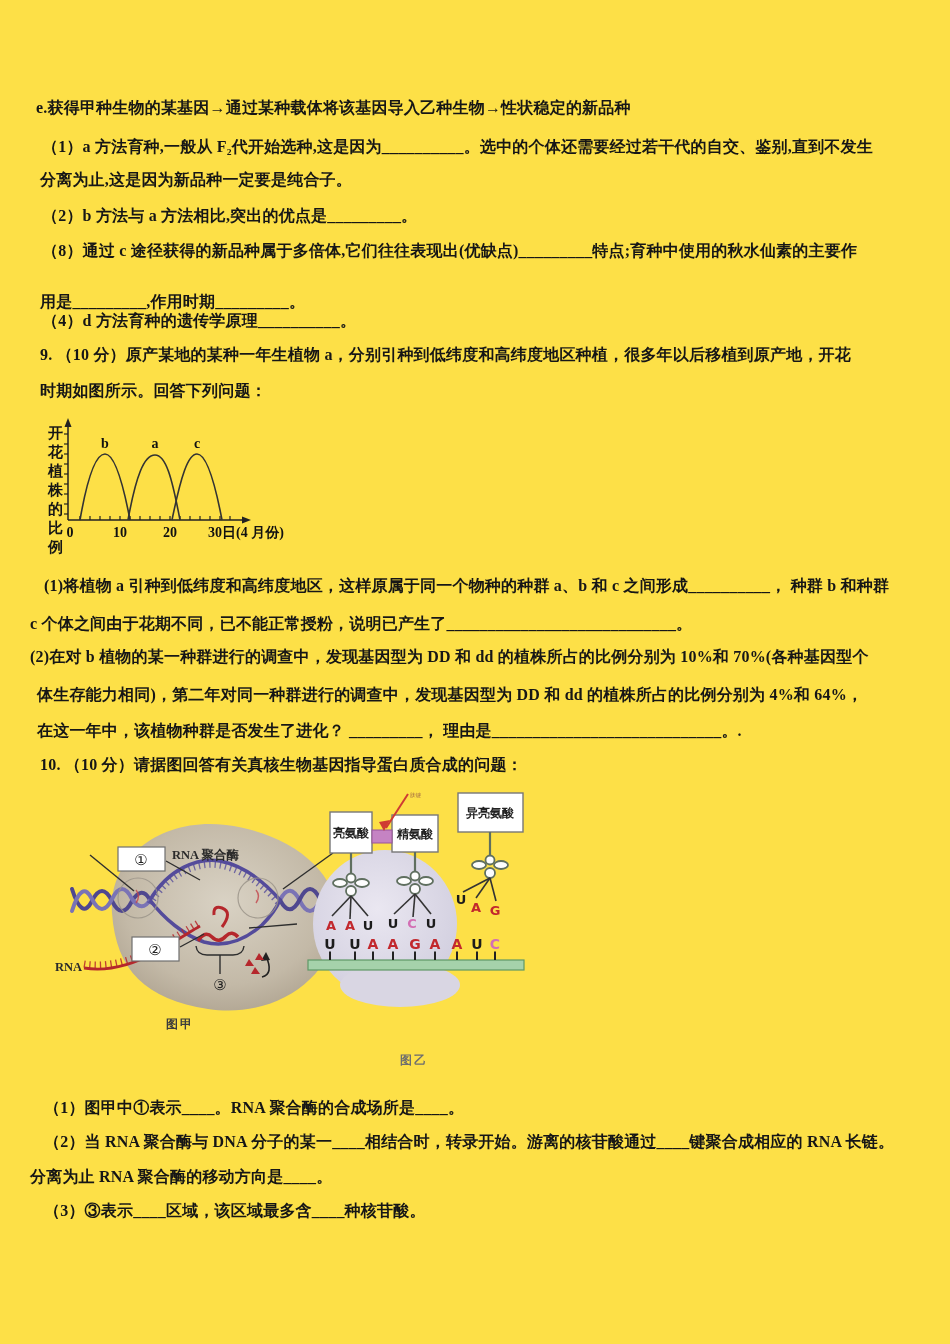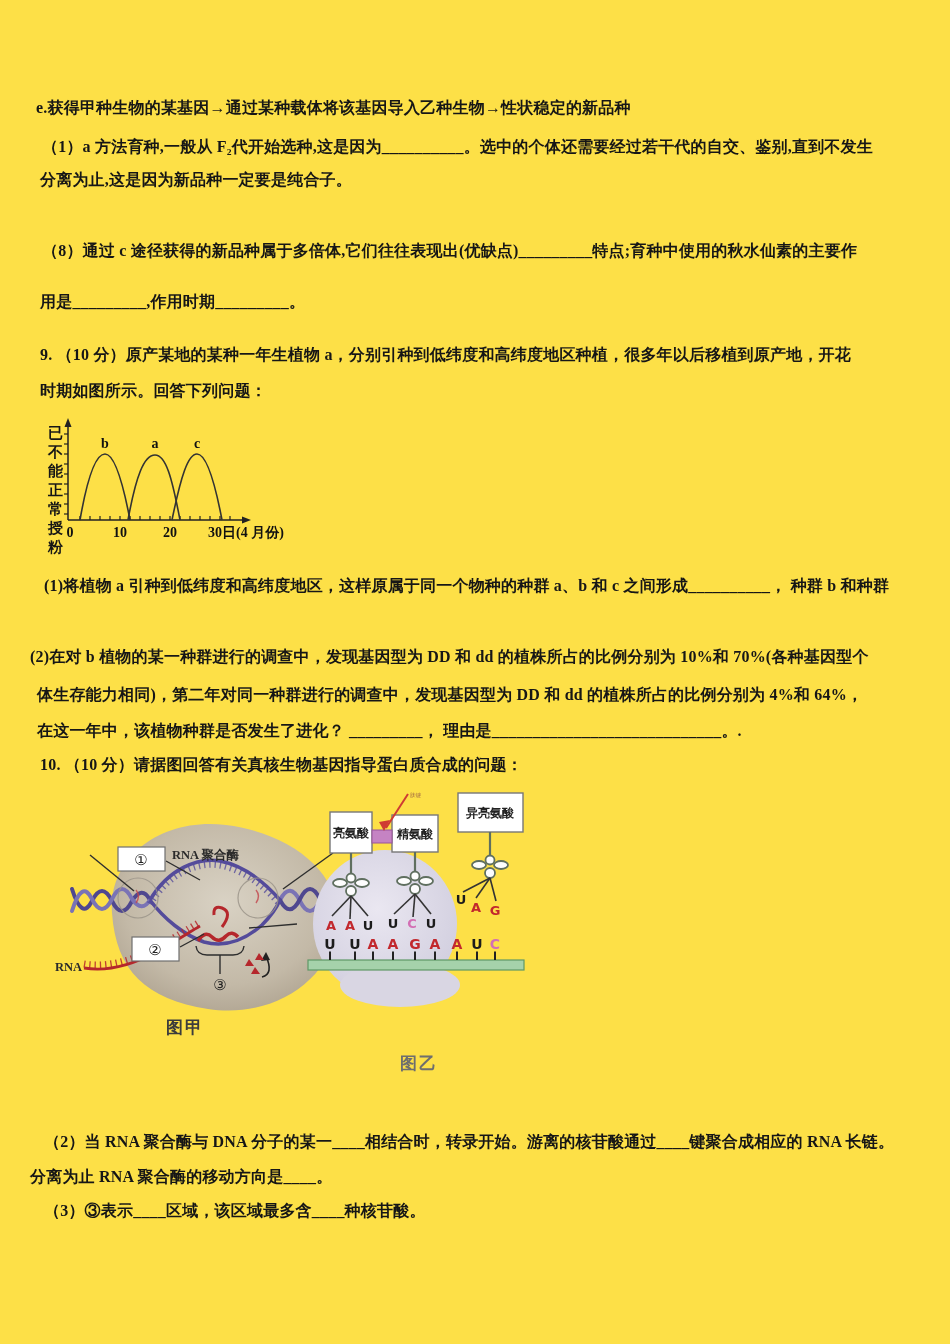--- a/index.html
+++ b/index.html
@@ -3,21 +3,21 @@
 <meta charset="utf-8">
 <style>
   html,body{margin:0;padding:0;background:#ffffff;}
   .page{position:relative;width:950px;height:1344px;background:#fde047;overflow:hidden;
         font-family:"Liberation Serif","DejaVu Serif",serif;color:#161616;}
   .line{position:absolute;white-space:nowrap;font-size:16px;line-height:22px;font-weight:700;
         letter-spacing:0.2px;}
   .line.b1{font-weight:700;}
   .ylabel{position:absolute;left:47px;top:424px;width:17px;font-size:15px;line-height:19px;
           font-weight:700;word-break:break-all;text-align:center;}
-  .caption{position:absolute;font-size:17px;font-weight:600;letter-spacing:2px;}
+  .caption{position:absolute;font-size:12px;font-weight:600;letter-spacing:2px;}
   .cap-jia{left:166px;top:1016px;color:#3c3c3c;}
   .cap-yi{left:400px;top:1052px;color:#6e6e6e;text-align:right;}
   svg{position:absolute;}
   svg text{font-family:"Liberation Serif","DejaVu Serif",serif;}
   .base{font-family:"DejaVu Sans","Liberation Sans",sans-serif;font-weight:bold;font-size:14px;
         text-anchor:middle;}
   .base-s{font-family:"DejaVu Sans","Liberation Sans",sans-serif;font-weight:bold;font-size:13px;
         text-anchor:middle;}
   .red{fill:#c2282d;} .blk{fill:#1c1c1c;} .pnk{fill:#d36fb4;}
   .boxlabel{font-size:12px;text-anchor:middle;fill:#222;font-weight:600;}
@@ -27,34 +27,38 @@
   .ticktext{font-size:14px;font-weight:700;fill:#111;}
 </style>
 </head>
 <body>
 
 <div class="page">
 
   <div class="line b1" style="top:97px;left:36px">e.获得甲种生物的某基因→通过某种载体将该基因导入乙种生物→性状稳定的新品种</div>
   <div class="line" style="top:136px;left:42px">（1）a 方法育种,一般从 F₂代开始选种,这是因为__________。选中的个体还需要经过若干代的自交、鉴别,直到不发生</div>
   <div class="line" style="top:169px;left:40px">分离为止,这是因为新品种一定要是纯合子。</div>
+  <div class="line" style="top:205px;left:42px">（2）b 方法与 a 方法相比,突出的优点是_________。</div>
   <div class="line" style="top:240px;left:42px">（8）通过 c 途径获得的新品种属于多倍体,它们往往表现出(优缺点)_________特点;育种中使用的秋水仙素的主要作</div>
   <div class="line" style="top:291px;left:40px">用是_________,作用时期_________。</div>
+  <div class="line" style="top:310px;left:42px">（4）d 方法育种的遗传学原理__________。</div>
   <div class="line" style="top:344px;left:40px">9. （10 分）原产某地的某种一年生植物 a，分别引种到低纬度和高纬度地区种植，很多年以后移植到原产地，开花</div>
   <div class="line" style="top:380px;left:40px">时期如图所示。回答下列问题：</div>
   <div class="line" style="top:575px;left:44px">(1)将植物 a 引种到低纬度和高纬度地区，这样原属于同一个物种的种群 a、b 和 c 之间形成__________， 种群 b 和种群</div>
+  <div class="line" style="top:613px;left:30px">c 个体之间由于花期不同，已不能正常授粉，说明已产生了____________________________。</div>
   <div class="line" style="top:646px;left:30px">(2)在对 b 植物的某一种群进行的调查中，发现基因型为 DD 和 dd 的植株所占的比例分别为 10%和 70%(各种基因型个</div>
   <div class="line" style="top:684px;left:37px">体生存能力相同)，第二年对同一种群进行的调查中，发现基因型为 DD 和 dd 的植株所占的比例分别为 4%和 64%，</div>
   <div class="line" style="top:720px;left:37px">在这一年中，该植物种群是否发生了进化？ _________， 理由是____________________________。.</div>
   <div class="line" style="top:754px;left:40px">10. （10 分）请据图回答有关真核生物基因指导蛋白质合成的问题：</div>
+  <div class="line" style="top:1097px;left:44px">（1）图甲中①表示____。RNA 聚合酶的合成场所是____。</div>
   <div class="line" style="top:1131px;left:44px">（2）当 RNA 聚合酶与 DNA 分子的某一____相结合时，转录开始。游离的核苷酸通过____键聚合成相应的 RNA 长链。</div>
   <div class="line" style="top:1166px;left:30px">分离为止 RNA 聚合酶的移动方向是____。</div>
   <div class="line" style="top:1200px;left:44px">（3）③表示____区域，该区域最多含____种核苷酸。</div>
 
-  <div class="ylabel">已不能正常授粉</div>
+  <div class="ylabel">开花植株的比例</div>
   <svg style="left:60px;top:418px" width="240" height="150" viewBox="0 0 240 150">
 
     <line class="axis" x1="8" y1="6" x2="8" y2="102"></line>
     <polygon points="8,0 4.5,9 11.5,9" fill="#222"></polygon>
     <line class="axis" x1="8" y1="102" x2="184" y2="102"></line>
     <polygon points="191,102 182,98.5 182,105.5" fill="#222"></polygon>
 
     <g stroke="#222" stroke-width="1.2">
       <line x1="4" y1="16" x2="8" y2="16"></line>
         <line x1="4" y1="26" x2="8" y2="26"></line>

